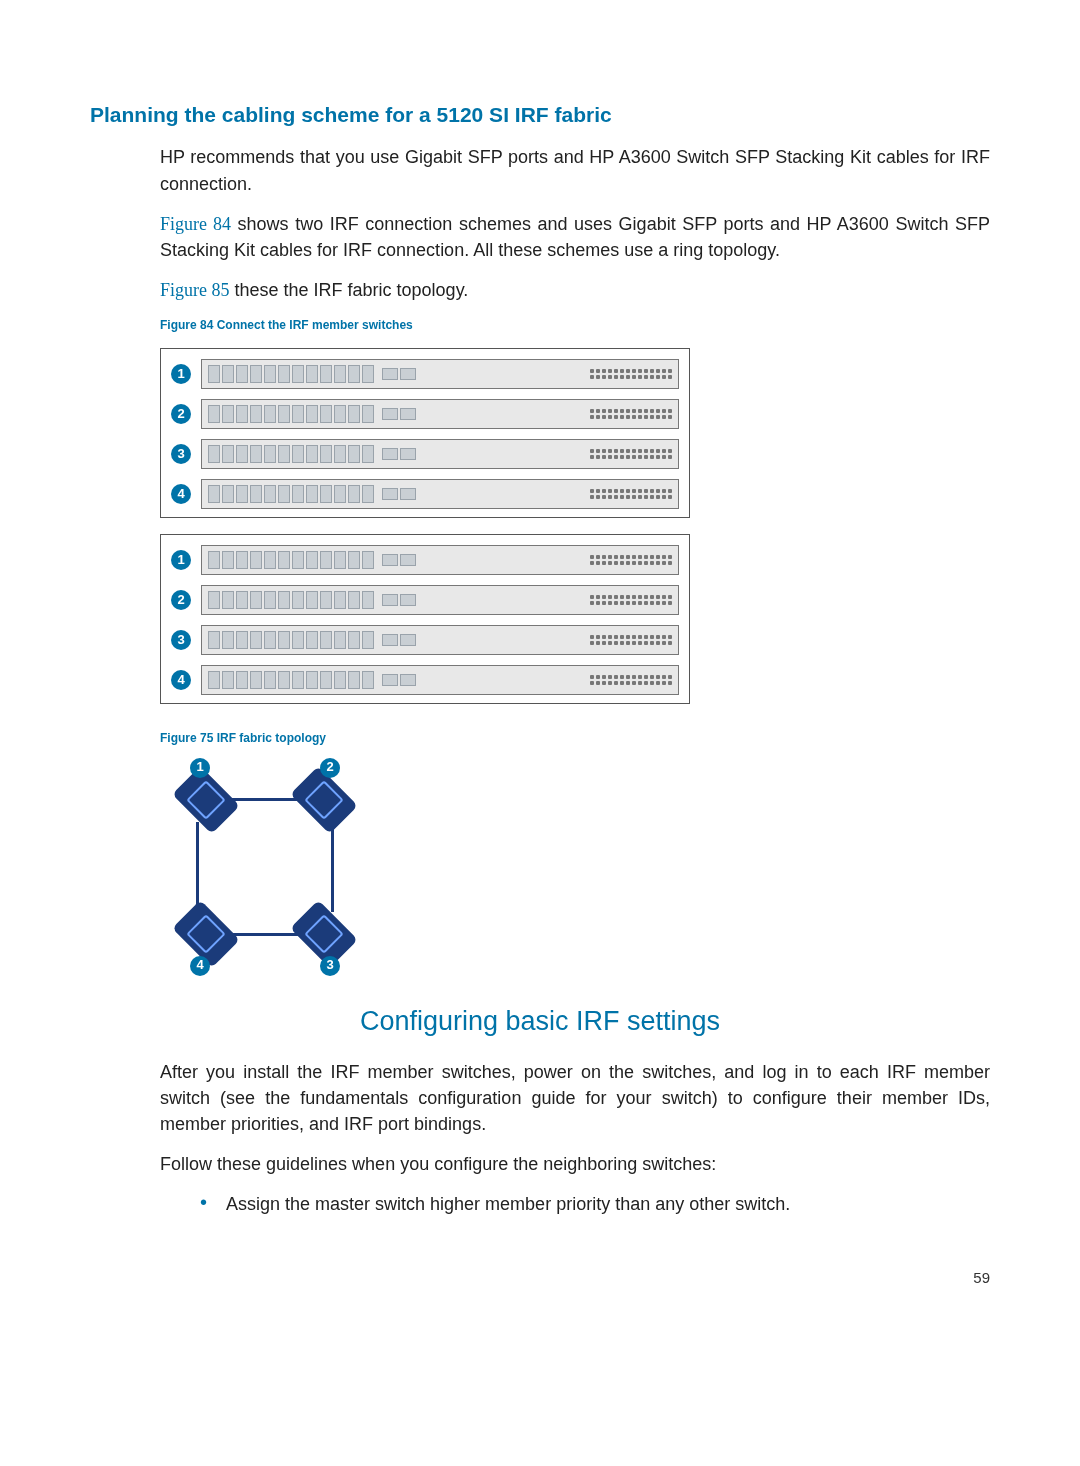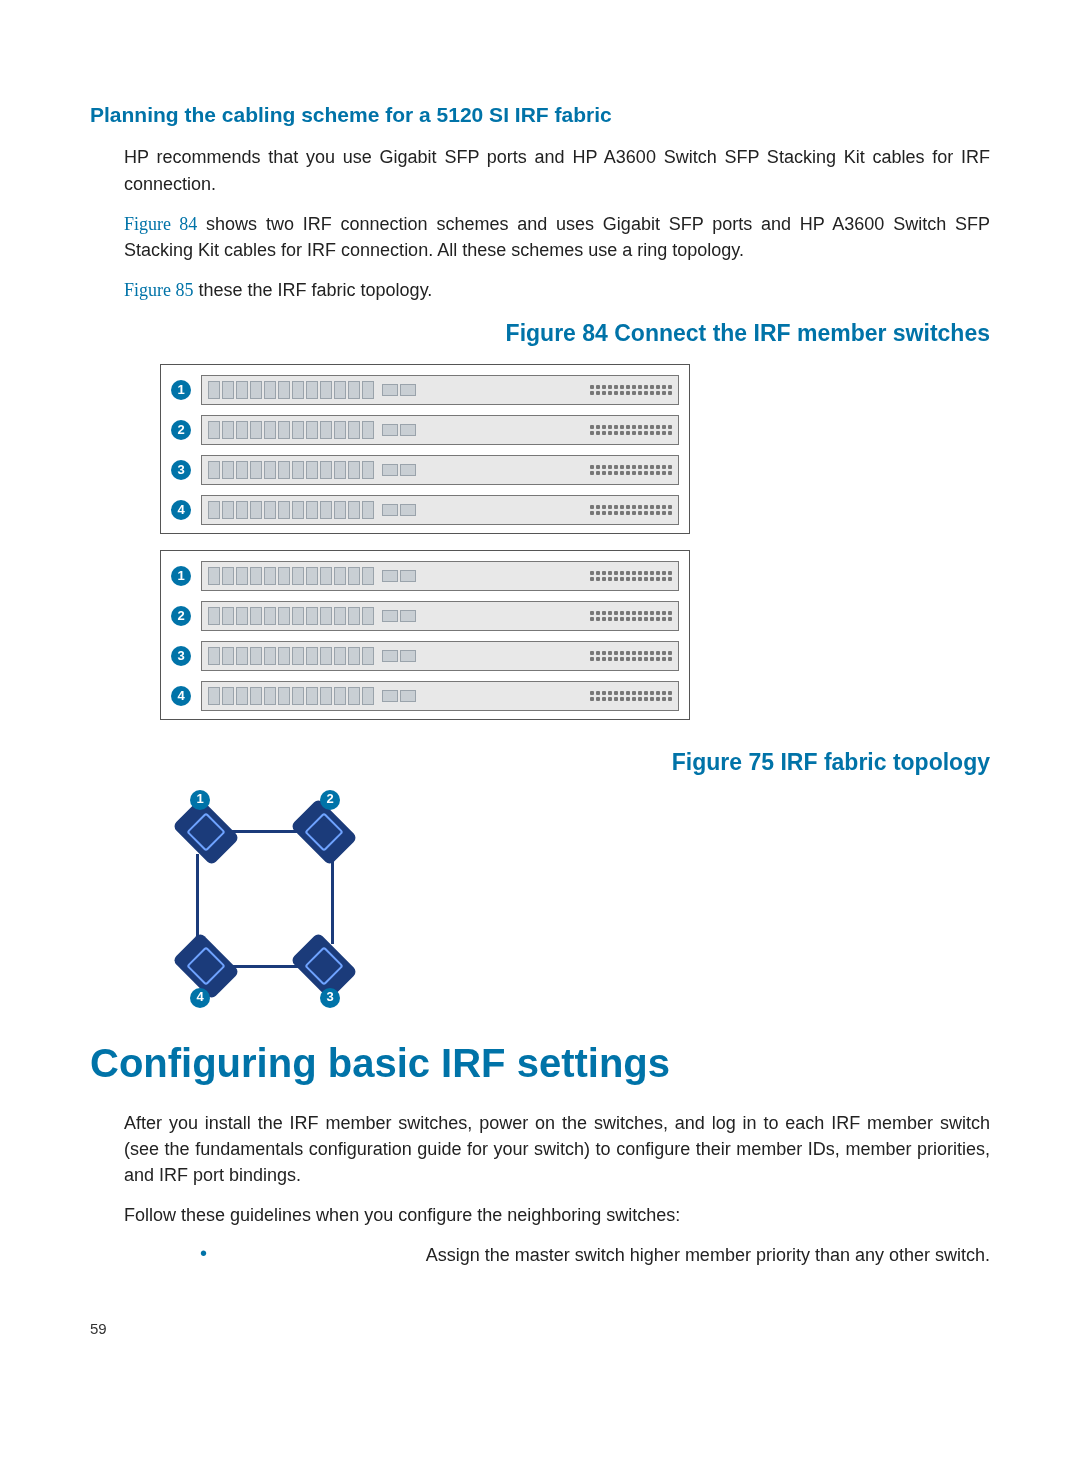--- a/index.html
+++ b/index.html
@@ -12,30 +12,29 @@
     padding: 100px 90px 60px 90px;
     font-size: 18px;
     line-height: 1.45;
   }
   .h3 {
     color: #0073a8;
     font-weight: bold;
     font-size: 21px;
     margin-bottom: 14px;
   }
-  .body-block { margin-left: 34px; margin-bottom: 14px; text-align: justify; }
+  .body-block { margin-left: 70px; margin-bottom: 14px; text-align: justify; }
   .fig-link { color: #0073a8; font-family: Liberation Serif, serif; }
   .fig-caption {
     color: #0073a8;
     font-weight: bold;
-    font-size: 23px;
+    font-size: 12px;
     margin-left: 70px;
     margin-bottom: 14px;
     margin-top: 6px;
-    text-align: right;
   }
   
   .fig84 { margin-left: 70px; margin-bottom: 26px; }
   .stack-group { border: 1px solid #555; padding: 10px 10px 8px 10px; width: 530px; background: #fff; margin-bottom: 16px; position: relative; }
   .switch-row { display: flex; align-items: center; margin-bottom: 10px; }
   .switch-row:last-child { margin-bottom: 0; }
   .num {
     width: 20px; height: 20px; border-radius: 50%;
     background: #0073a8; color: #fff; font-size: 13px; font-weight: bold;
     display: inline-flex; align-items: center; justify-content: center;
@@ -62,28 +61,29 @@
   .n1{top:18px;left:18px;} .n2{top:18px;right:18px;} .n3{bottom:18px;right:18px;} .n4{bottom:18px;left:18px;}
   .topo-line{position:absolute;background:#1b3b7a;}
   .tl-top{top:36px;left:60px;right:60px;height:3px;}
   .tl-bot{bottom:36px;left:60px;right:60px;height:3px;}
   .tl-l{left:36px;top:60px;bottom:60px;width:3px;}
   .tl-r{right:36px;top:60px;bottom:60px;width:3px;}
   .tnum { position:absolute; width:20px;height:20px;border-radius:50%;background:#0073a8;color:#fff;font-size:13px;font-weight:bold;display:flex;align-items:center;justify-content:center;}
   .tn1{top:-4px;left:30px;} .tn2{top:-4px;right:30px;} .tn3{bottom:-4px;right:30px;} .tn4{bottom:-4px;left:30px;}
   .h2 {
     color: #0073a8;
-    font-size: 40px;
-    font-weight: 700;
+    font-size: 27px;
+    font-weight: 400;
     margin: 30px 0 18px 0;
-  }
-  ul.bullets { margin-left: 110px; margin-top:6px;text-align:right; }
+    text-align: center;
+  }
+  ul.bullets { margin-left: 110px; margin-top:6px; }
   ul.bullets li { list-style: none; position: relative; padding-left: 26px; margin-bottom: 10px; }
   ul.bullets li::before { content:"•"; color:#0073a8; position:absolute; left:0; font-size:20px; line-height:1; top:1px;}
-  .pagenum { text-align:left; font-size:15px; margin-top:50px; color:#333;}
+  .pagenum { text-align:right; font-size:15px; margin-top:50px; color:#333;}
 </style>
 </head>
 <body>
 
 <div class="h3">Planning the cabling scheme for a 5120 SI IRF fabric</div>
 
 <div class="body-block">HP recommends that you use Gigabit SFP ports and HP A3600 Switch SFP Stacking Kit cables for IRF connection.</div>
 
 <div class="body-block">
   <span class="fig-link">Figure 84</span><span> shows two IRF connection schemes and uses Gigabit SFP ports and HP A3600 Switch SFP Stacking Kit cables for IRF connection. All these schemes use a ring topology.</span>

